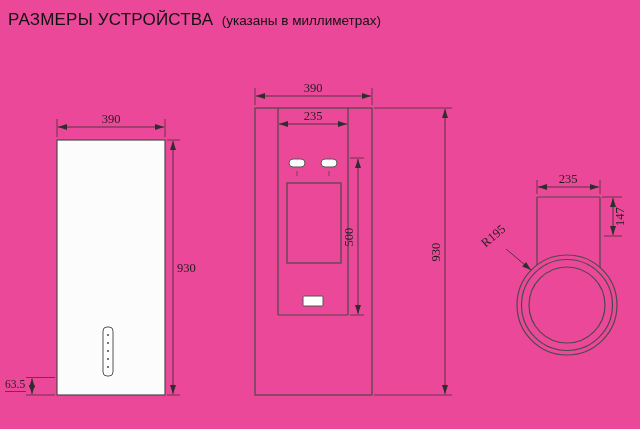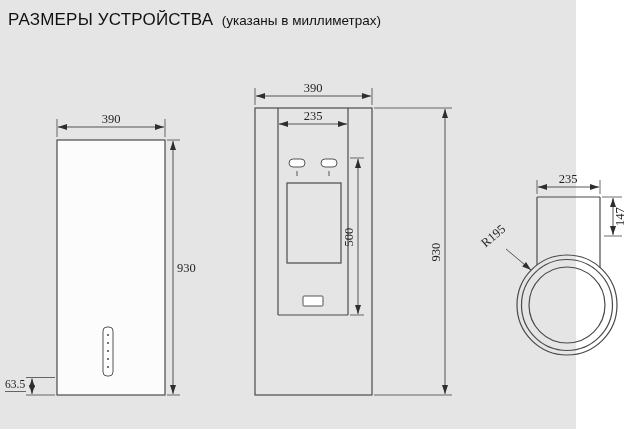--- a/index.html
+++ b/index.html
@@ -6,23 +6,23 @@
     margin: 0;
     padding: 0;
     background: #ffffff;
     width: 640px;
     height: 429px;
     overflow: hidden;
     font-family: "Liberation Sans", sans-serif;
   }
   .page {
     position: relative;
-    width: 576px;
+    width: 640px;
     height: 429px;
-    background: #e5e5e5;
+    background: #ec4899;
   }
   .header {
     position: absolute;
     left: 8px;
     top: 10px;
     color: #111111;
     white-space: nowrap;
   }
   .header .title {
     font-size: 17px;

